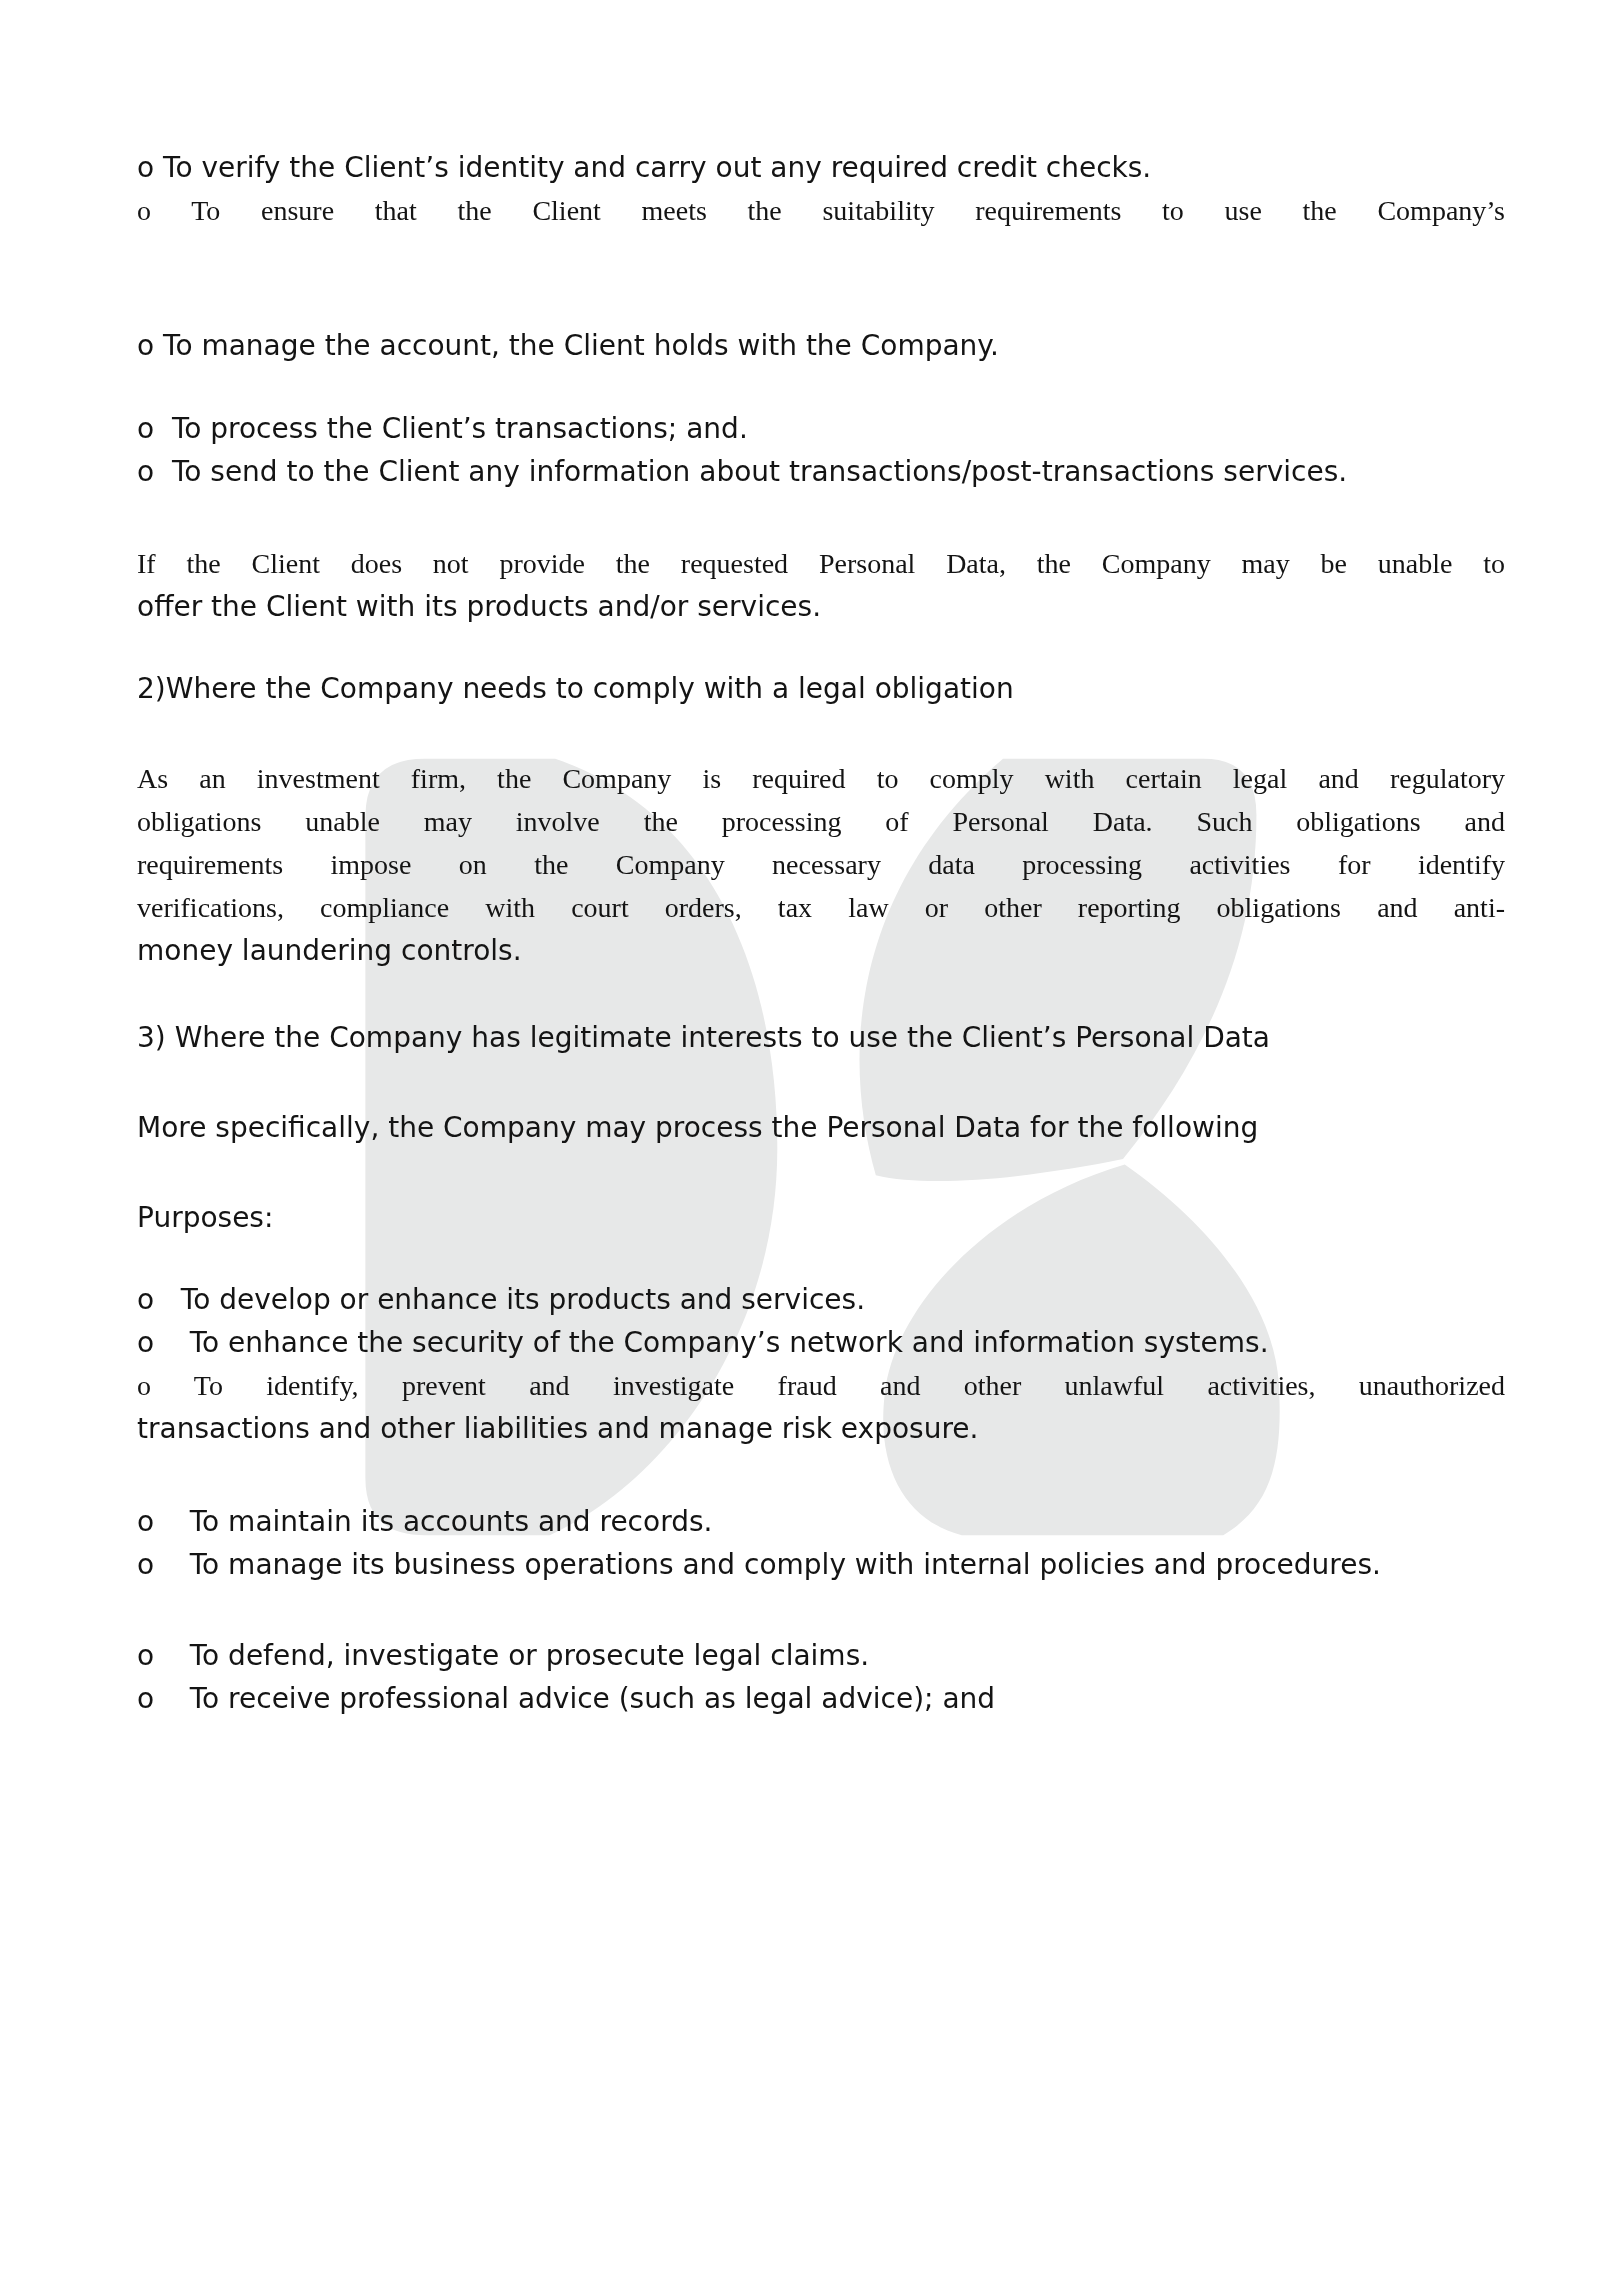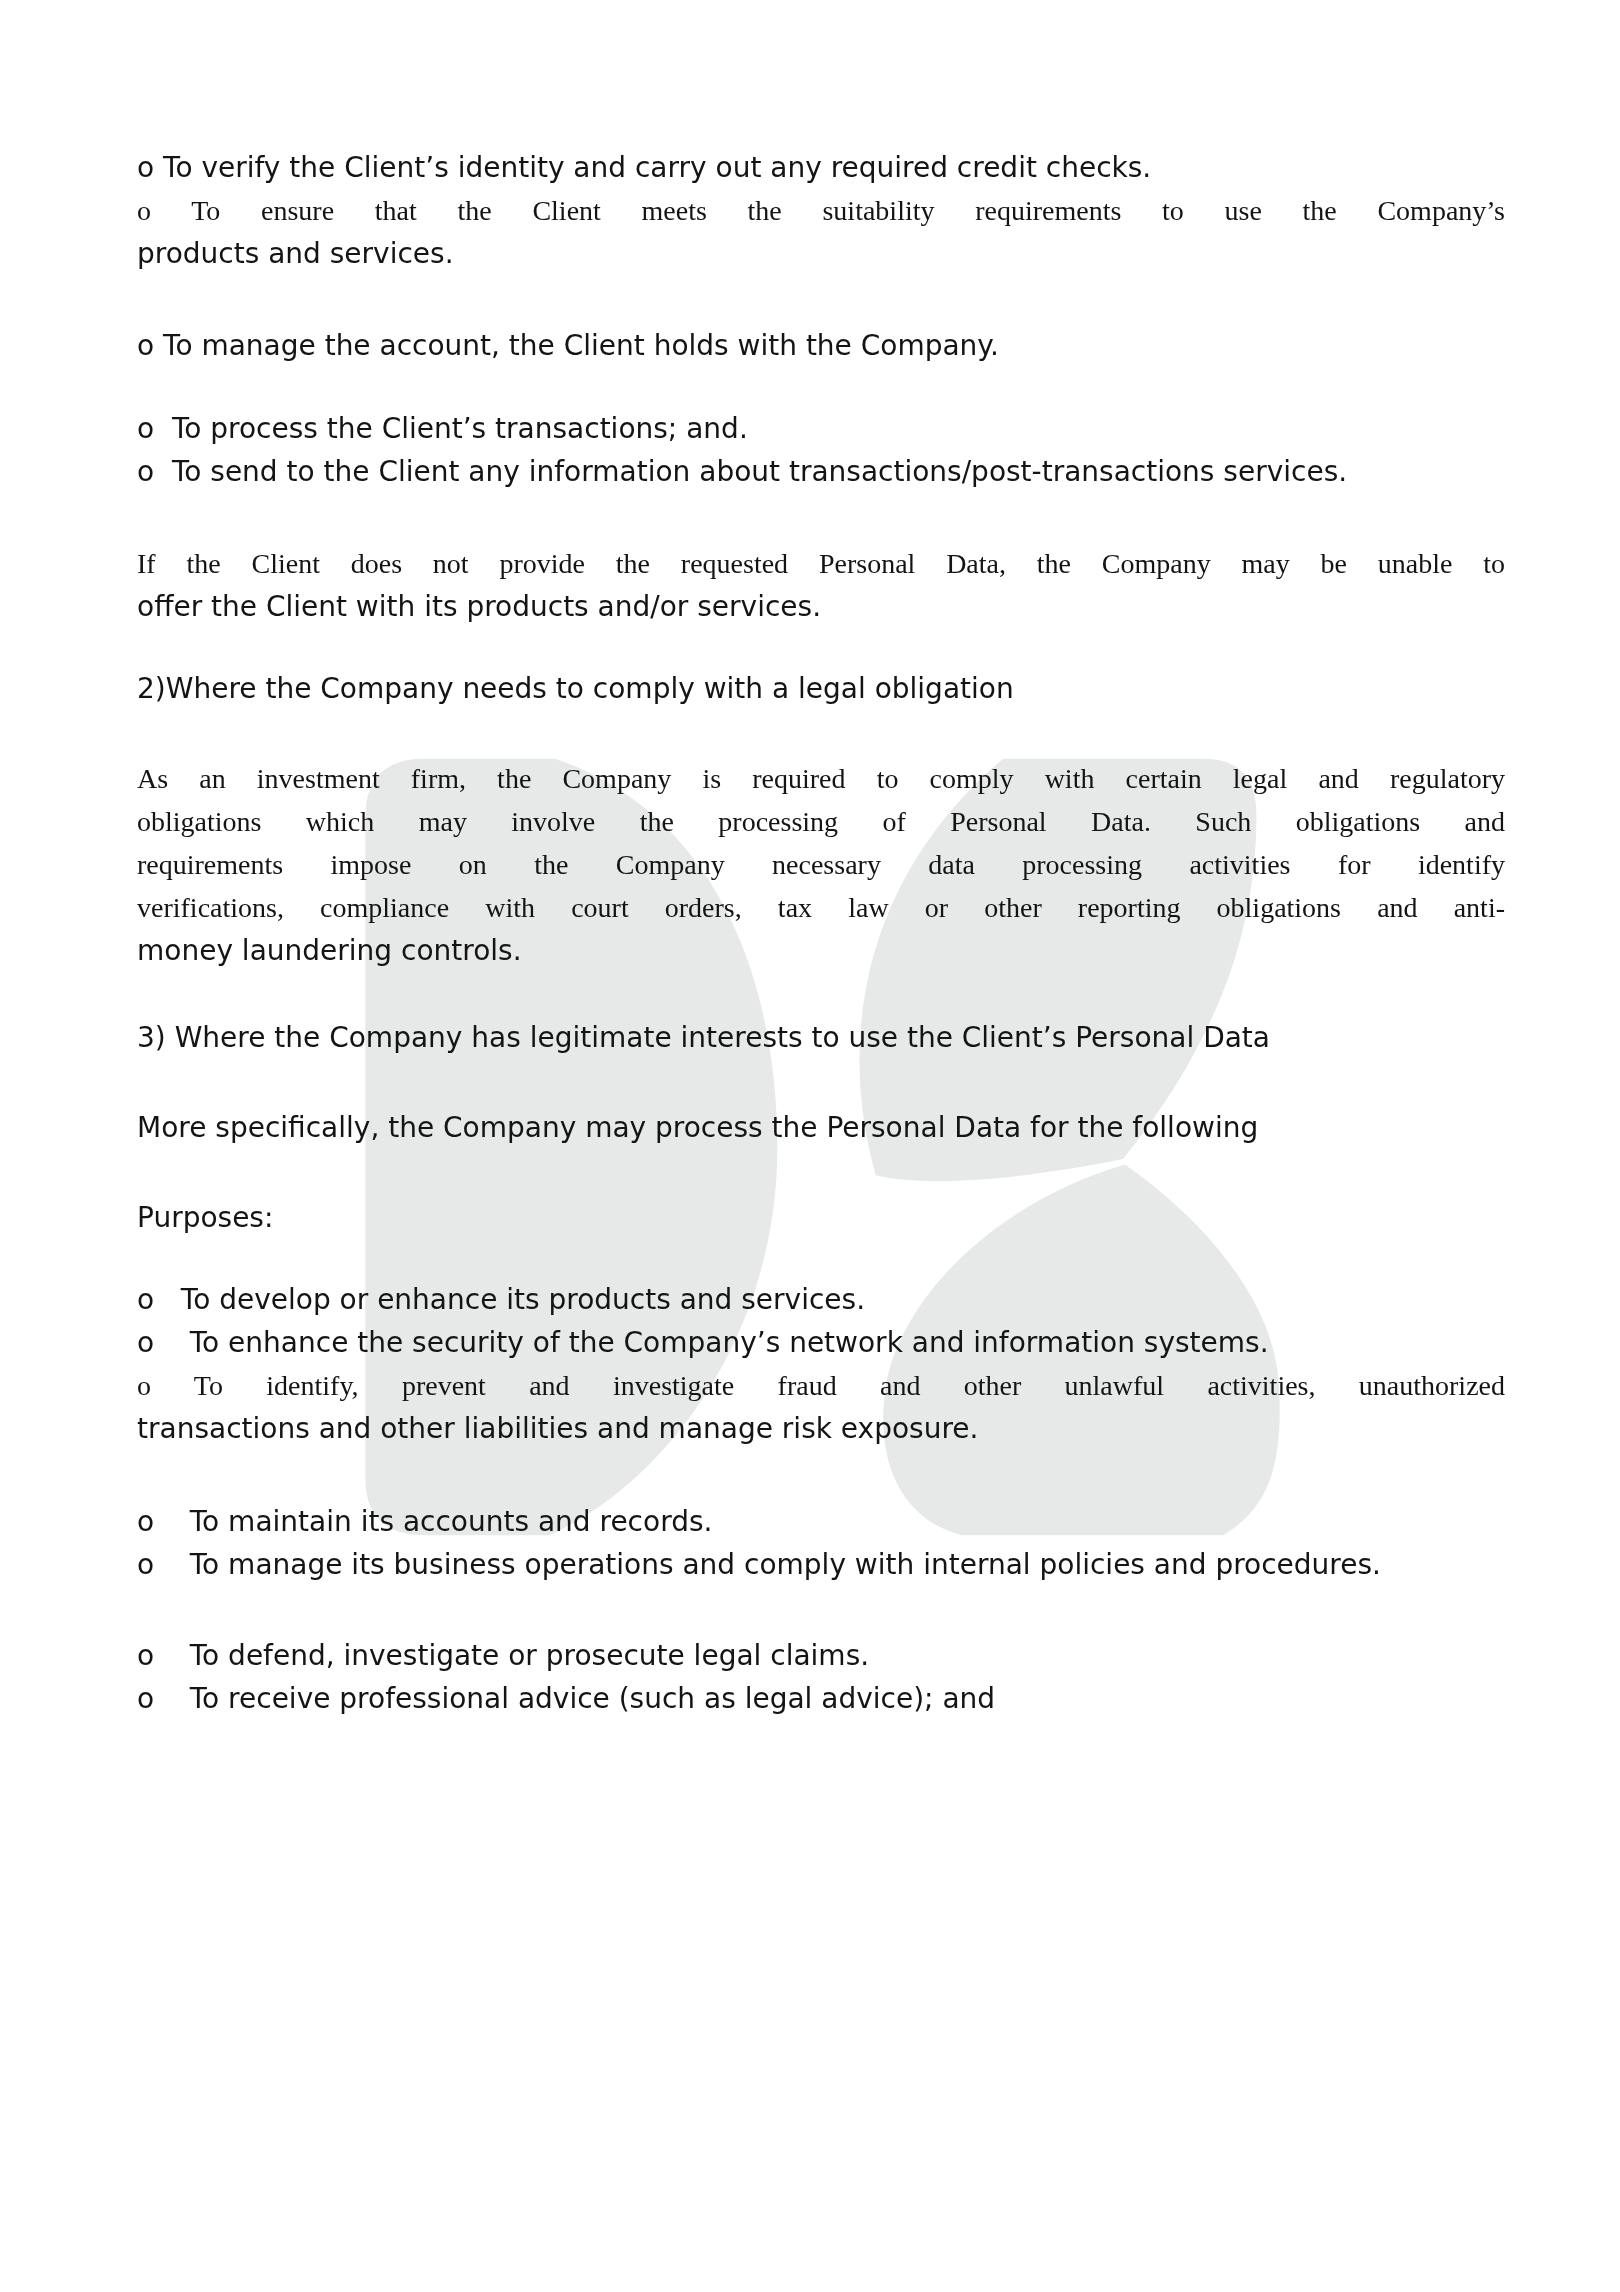--- a/index.html
+++ b/index.html
@@ -69,34 +69,33 @@
                C 1433 1630 1420 1682 1366 1714
                L 1074 1714
                C 1012 1698 978 1640 988 1556
                C 998 1462 1100 1346 1256 1300
                Z"></path>
     </g>
   </svg>
 
   <div class="ln" style="top:146px">o To verify the Client’s identity and carry out any required credit checks.</div>
   <div class="ln just" style="top:189px">o To ensure that the Client meets the suitability requirements to use the Company’s</div>
-  <div class="ln" style="top:232px">products and services.</div>
 
   <div class="ln" style="top:324px">o To manage the account, the Client holds with the Company.</div>
 
   <div class="ln" style="top:407px">o  To process the Client’s transactions; and.</div>
   <div class="ln" style="top:450px">o  To send to the Client any information about transactions/post-transactions services.</div>
 
   <div class="ln just" style="top:542px">If the Client does not provide the requested Personal Data, the Company may be unable to</div>
   <div class="ln" style="top:585px">offer the Client with its products and/or services.</div>
 
   <div class="ln" style="top:667px">2)Where the Company needs to comply with a legal obligation</div>
 
   <div class="ln just" style="top:757px">As an investment firm, the Company is required to comply with certain legal and regulatory</div>
-  <div class="ln just" style="top:800px">obligations which may involve the processing of Personal Data. Such obligations and</div>
+  <div class="ln just" style="top:800px">obligations unable may involve the processing of Personal Data. Such obligations and</div>
   <div class="ln just" style="top:843px">requirements impose on the Company necessary data processing activities for identify</div>
   <div class="ln" style="top:929px">money laundering controls.</div>
   <div class="ln just" style="top:886px">verifications, compliance with court orders, tax law or other reporting obligations and anti-</div>
 
   <div class="ln" style="top:1016px">3) Where the Company has legitimate interests to use the Client’s Personal Data</div>
 
   <div class="ln" style="top:1106px">More specifically, the Company may process the Personal Data for the following</div>
 
   <div class="ln" style="top:1196px">Purposes:</div>
 

